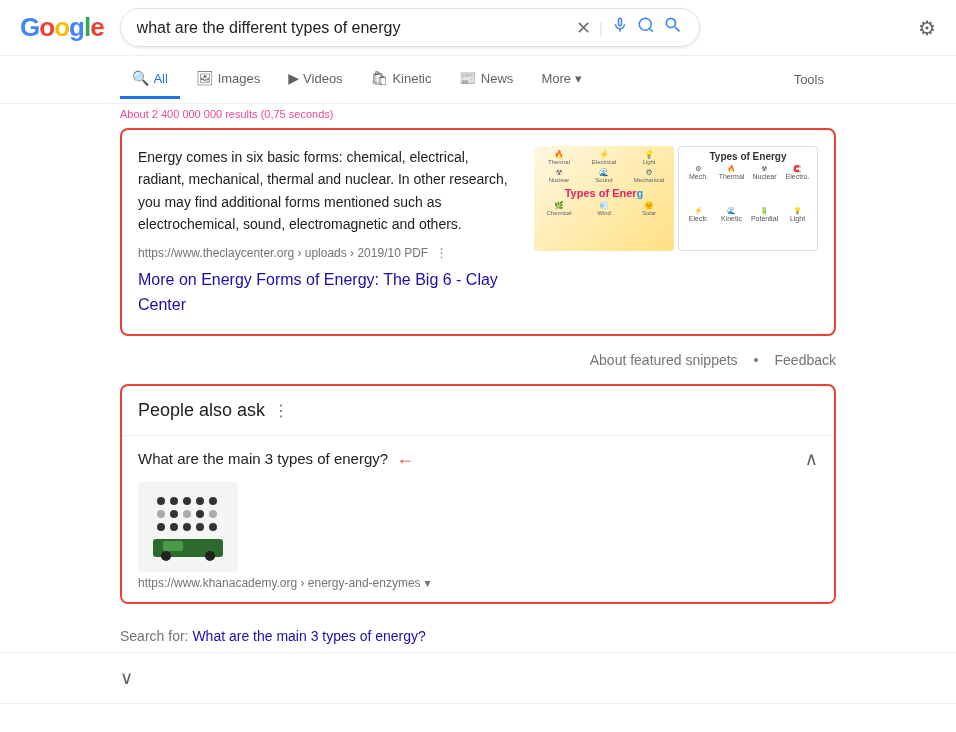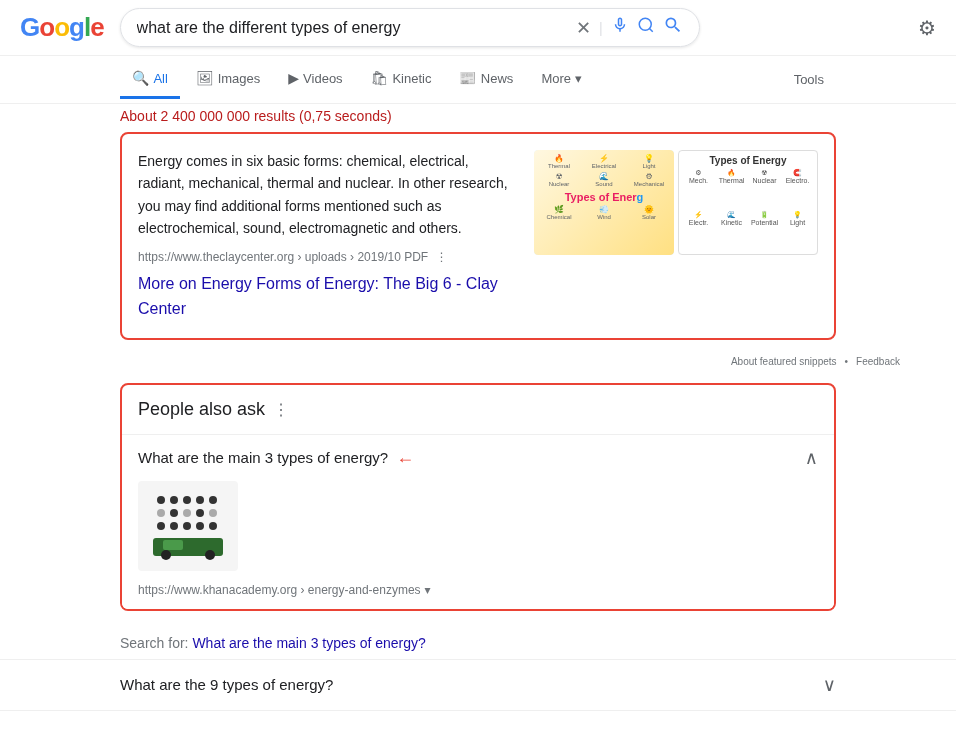--- a/index.html
+++ b/index.html
@@ -24,52 +24,52 @@
     .header-settings { margin-left: auto; color: #5f6368; font-size: 20px; cursor: pointer; }
 
     
     .nav-tabs { display: flex; align-items: center; padding: 4px 120px; border-bottom: 1px solid #efefef; gap: 4px; }
     .nav-tab { display: flex; align-items: center; gap: 4px; padding: 10px 12px; font-size: 13px; color: #5f6368; cursor: pointer; border-bottom: 3px solid transparent; text-decoration: none; }
     .nav-tab.active { color: #1a73e8; border-bottom: 3px solid #1a73e8; }
     .nav-tab .tab-icon { font-size: 14px; }
     .nav-tools { margin-left: auto; font-size: 13px; color: #5f6368; cursor: pointer; padding: 10px 12px; }
 
     
-    .results-count { padding: 4px 120px 8px; font-size: 14px; color: #b91c1c; }
+    .results-count { padding: 4px 120px 8px; font-size: 11px; color: #ec4899; }
 
     
     .featured-snippet { margin: 0 120px 16px; border: 1px solid #dfe1e5; border-radius: 8px; padding: 16px; display: flex; gap: 16px; }
     .snippet-text { flex: 1; font-size: 14px; line-height: 1.6; color: #202124; }
     .snippet-text .url { color: #70757a; font-size: 12px; margin: 8px 0 4px; }
     .snippet-link { color: #1a0dab; font-size: 16px; text-decoration: none; cursor: pointer; }
     .snippet-images { display: flex; gap: 4px; flex-shrink: 0; }
     .snippet-img-placeholder { width: 140px; height: 105px; background: linear-gradient(135deg, #e8f4fd 0%, #dce8f5 100%); border-radius: 4px; display: flex; flex-direction: column; align-items: center; justify-content: center; font-size: 10px; color: #5f6368; overflow: hidden; }
     .snippet-img-placeholder2 { width: 140px; height: 105px; background: linear-gradient(135deg, #f5f5f5 0%, #e8e8e8 100%); border-radius: 4px; display: flex; flex-direction: column; align-items: center; justify-content: center; font-size: 10px; color: #5f6368; overflow: hidden; }
 
     .types-title { font-size: 11px; font-weight: bold; color: #333; text-align: center; margin-bottom: 4px; }
 
     
-    .feedback-row { margin: 0 56px 16px; display: flex; align-items: center; justify-content: flex-end; gap: 8px; font-size: 10px; color: #70757a; }
+    .feedback-row { margin: 0 120px 16px; display: flex; align-items: center; justify-content: flex-end; gap: 16px; font-size: 14px; color: #70757a; }
     .feedback-dot { color: #70757a; }
 
     
     .paa-box { margin: 0 120px 16px; border: 2px solid #dfe1e5; border-radius: 8px; overflow: hidden; }
     .paa-header { padding: 14px 16px; font-size: 18px; font-weight: normal; display: flex; align-items: center; gap: 8px; color: #202124; border-bottom: 1px solid #efefef; }
     .paa-menu-dots { color: #70757a; cursor: pointer; font-size: 16px; }
 
     .paa-expanded { padding: 12px 16px; background: #fff; }
     .paa-question-row { display: flex; align-items: center; justify-content: space-between; }
     .paa-question { font-size: 15px; color: #202124; cursor: pointer; }
     .paa-arrow-red { color: #EA4335; font-size: 18px; margin-left: 8px; }
     .paa-chevron { color: #5f6368; font-size: 18px; cursor: pointer; }
 
     .paa-answer { display: flex; gap: 16px; margin-top: 12px; }
     .paa-answer-text { flex: 1; font-size: 15px; color: #202124; }
     .paa-answer-img { width: 100px; height: 90px; background: #f1f3f4; border-radius: 4px; flex-shrink: 0; display: flex; align-items: center; justify-content: center; overflow: hidden; }
-    .paa-source { margin-top: 12px; }
+    .paa-source { margin-top: 4px; }
     .paa-source-url { font-size: 12px; color: #70757a; display: flex; align-items: center; gap: 4px; }
     .paa-source-link { color: #1a0dab; font-size: 14px; text-decoration: none; cursor: pointer; margin-top: 4px; display: block; }
 
     
     .search-for { padding: 8px 120px; font-size: 14px; color: #70757a; }
     .search-for-link { color: #1a0dab; text-decoration: none; cursor: pointer; }
 
     
     .faq-item { display: flex; align-items: center; justify-content: space-between; padding: 14px 120px; border-top: 1px solid #efefef; font-size: 15px; color: #202124; cursor: pointer; }
     .faq-chevron { color: #5f6368; font-size: 18px; }
@@ -248,21 +248,20 @@
   </div>
 </div>
 
 <div class="search-for">
   <span>Search for:</span>
   <a class="search-for-link">What are the main 3 types of energy?</a>
 </div>
 
 <div>
   <div class="faq-item">
-    <span>What are the 9 types of energy?</span>
     <span class="faq-chevron">∨</span>
   </div>
   <div class="faq-item">
     
     
   </div>
 
 </div>
 
 </body></html>

